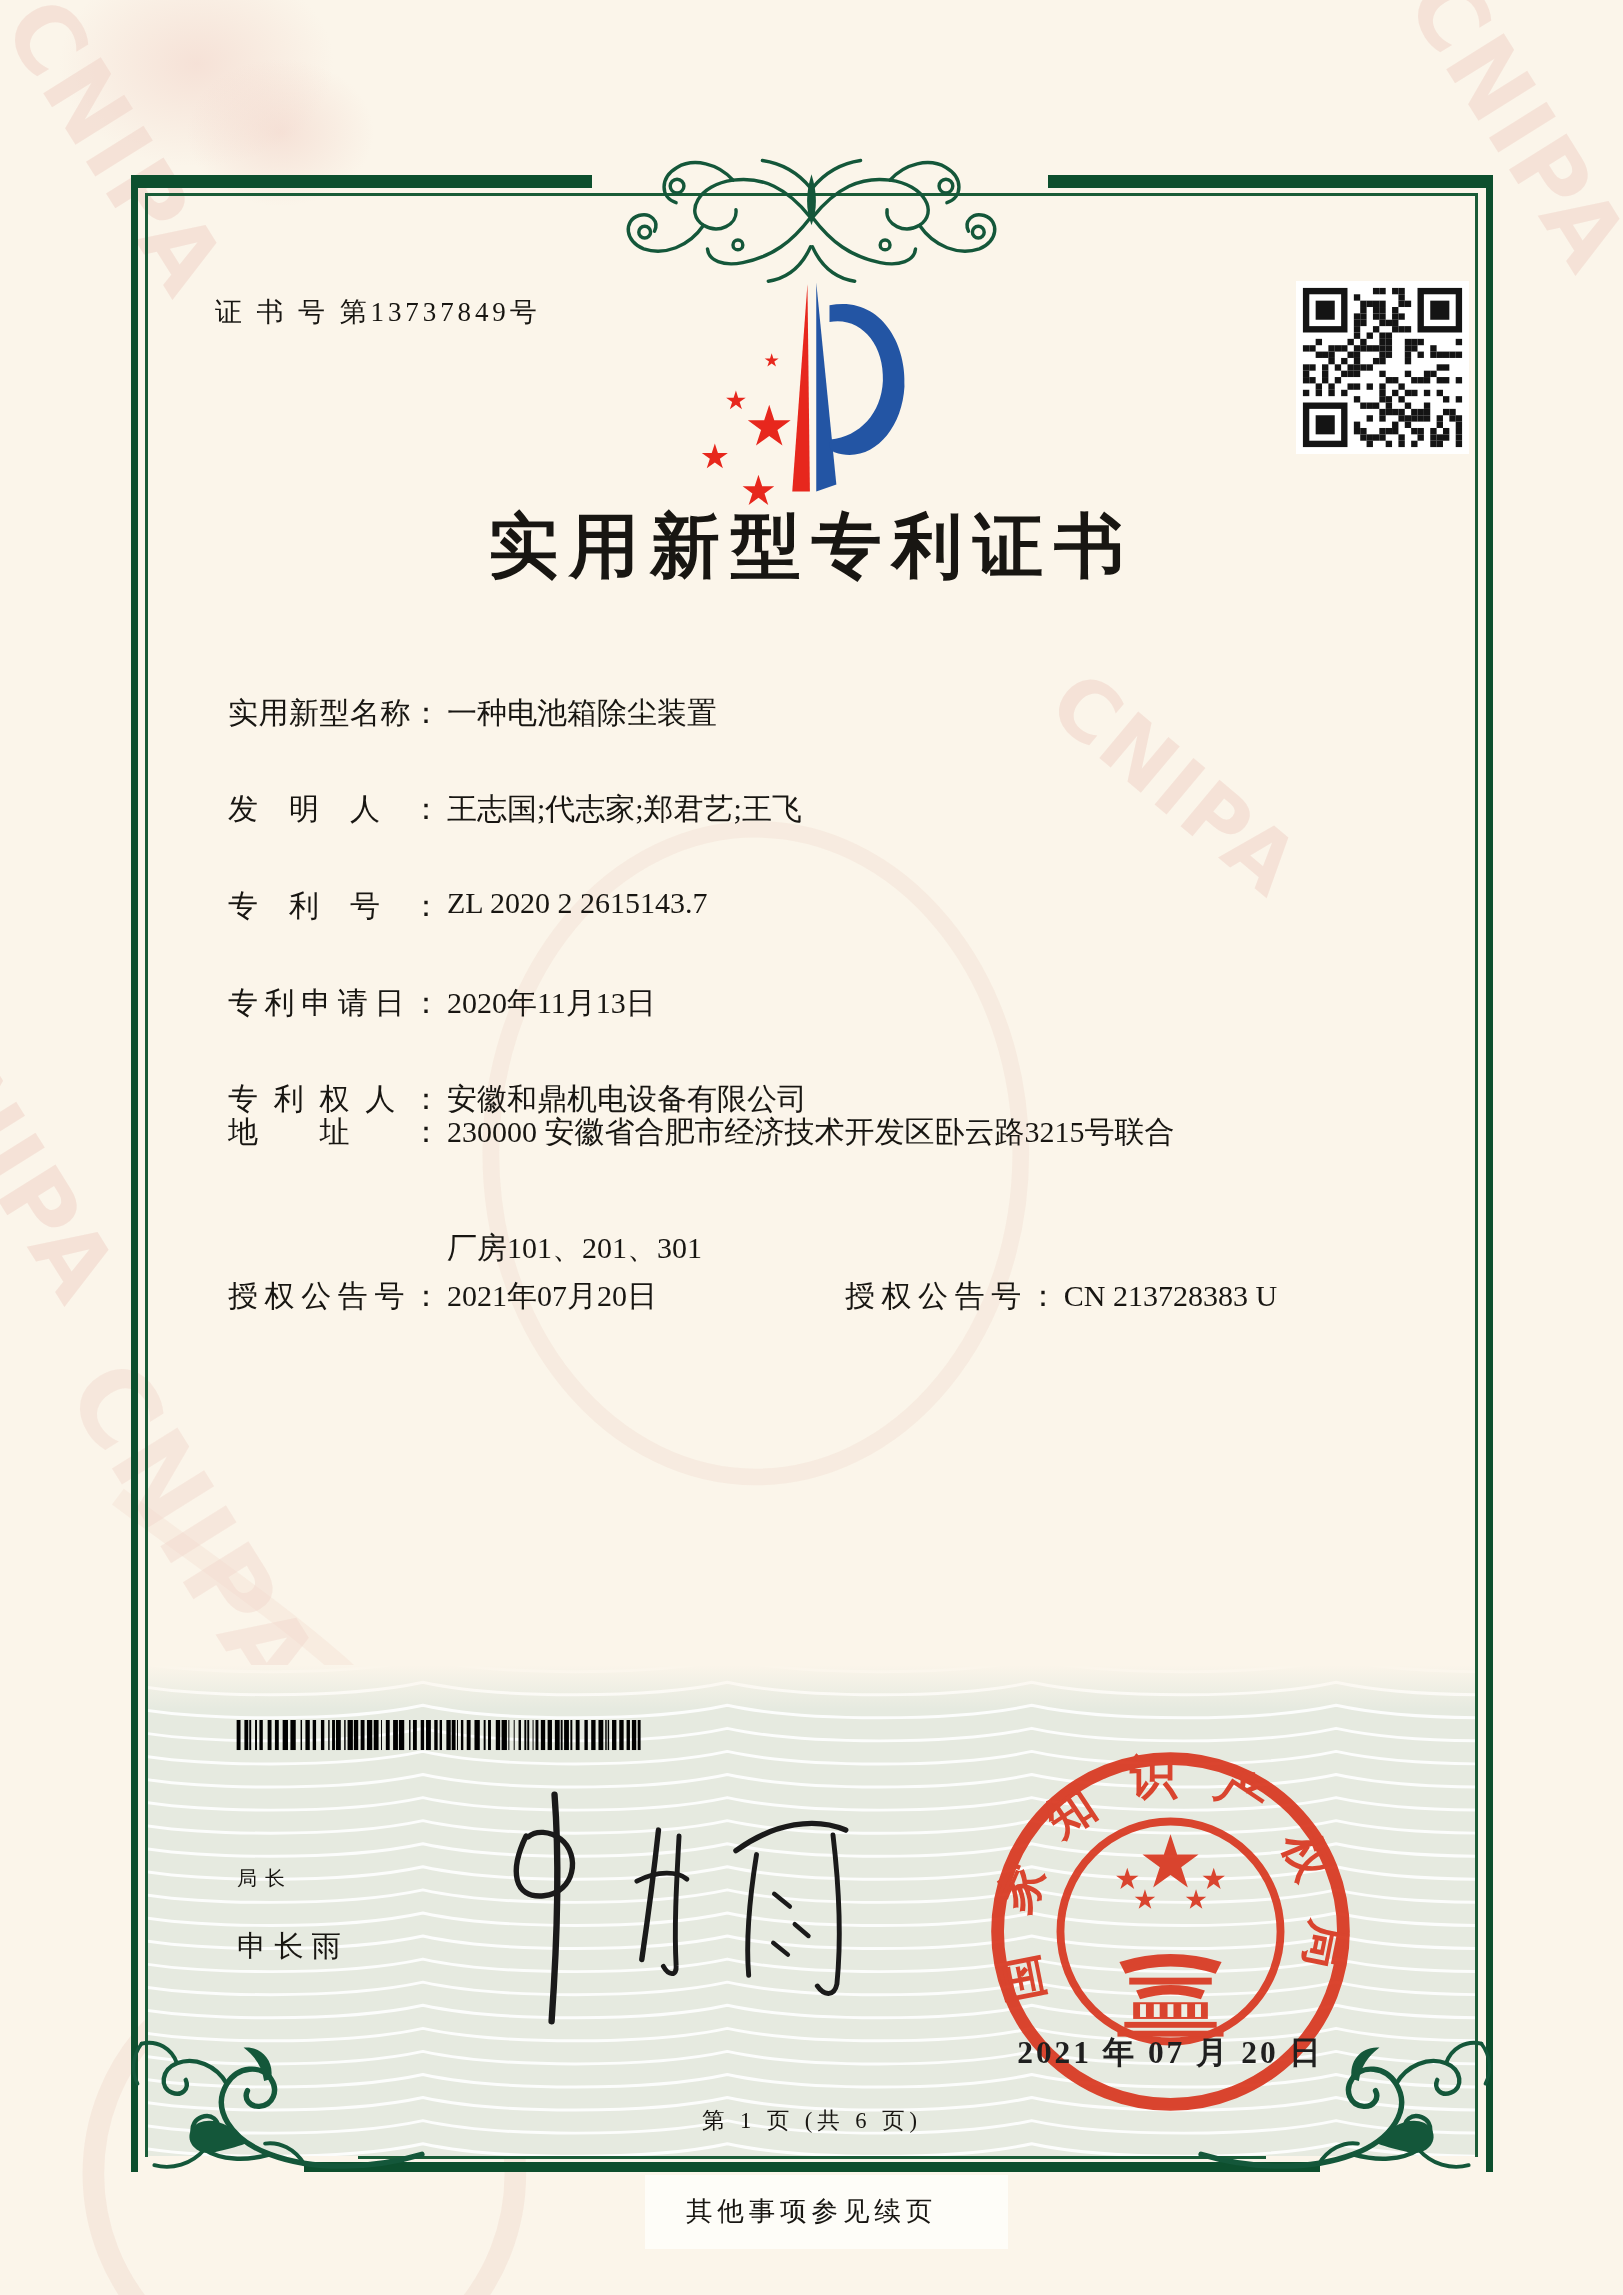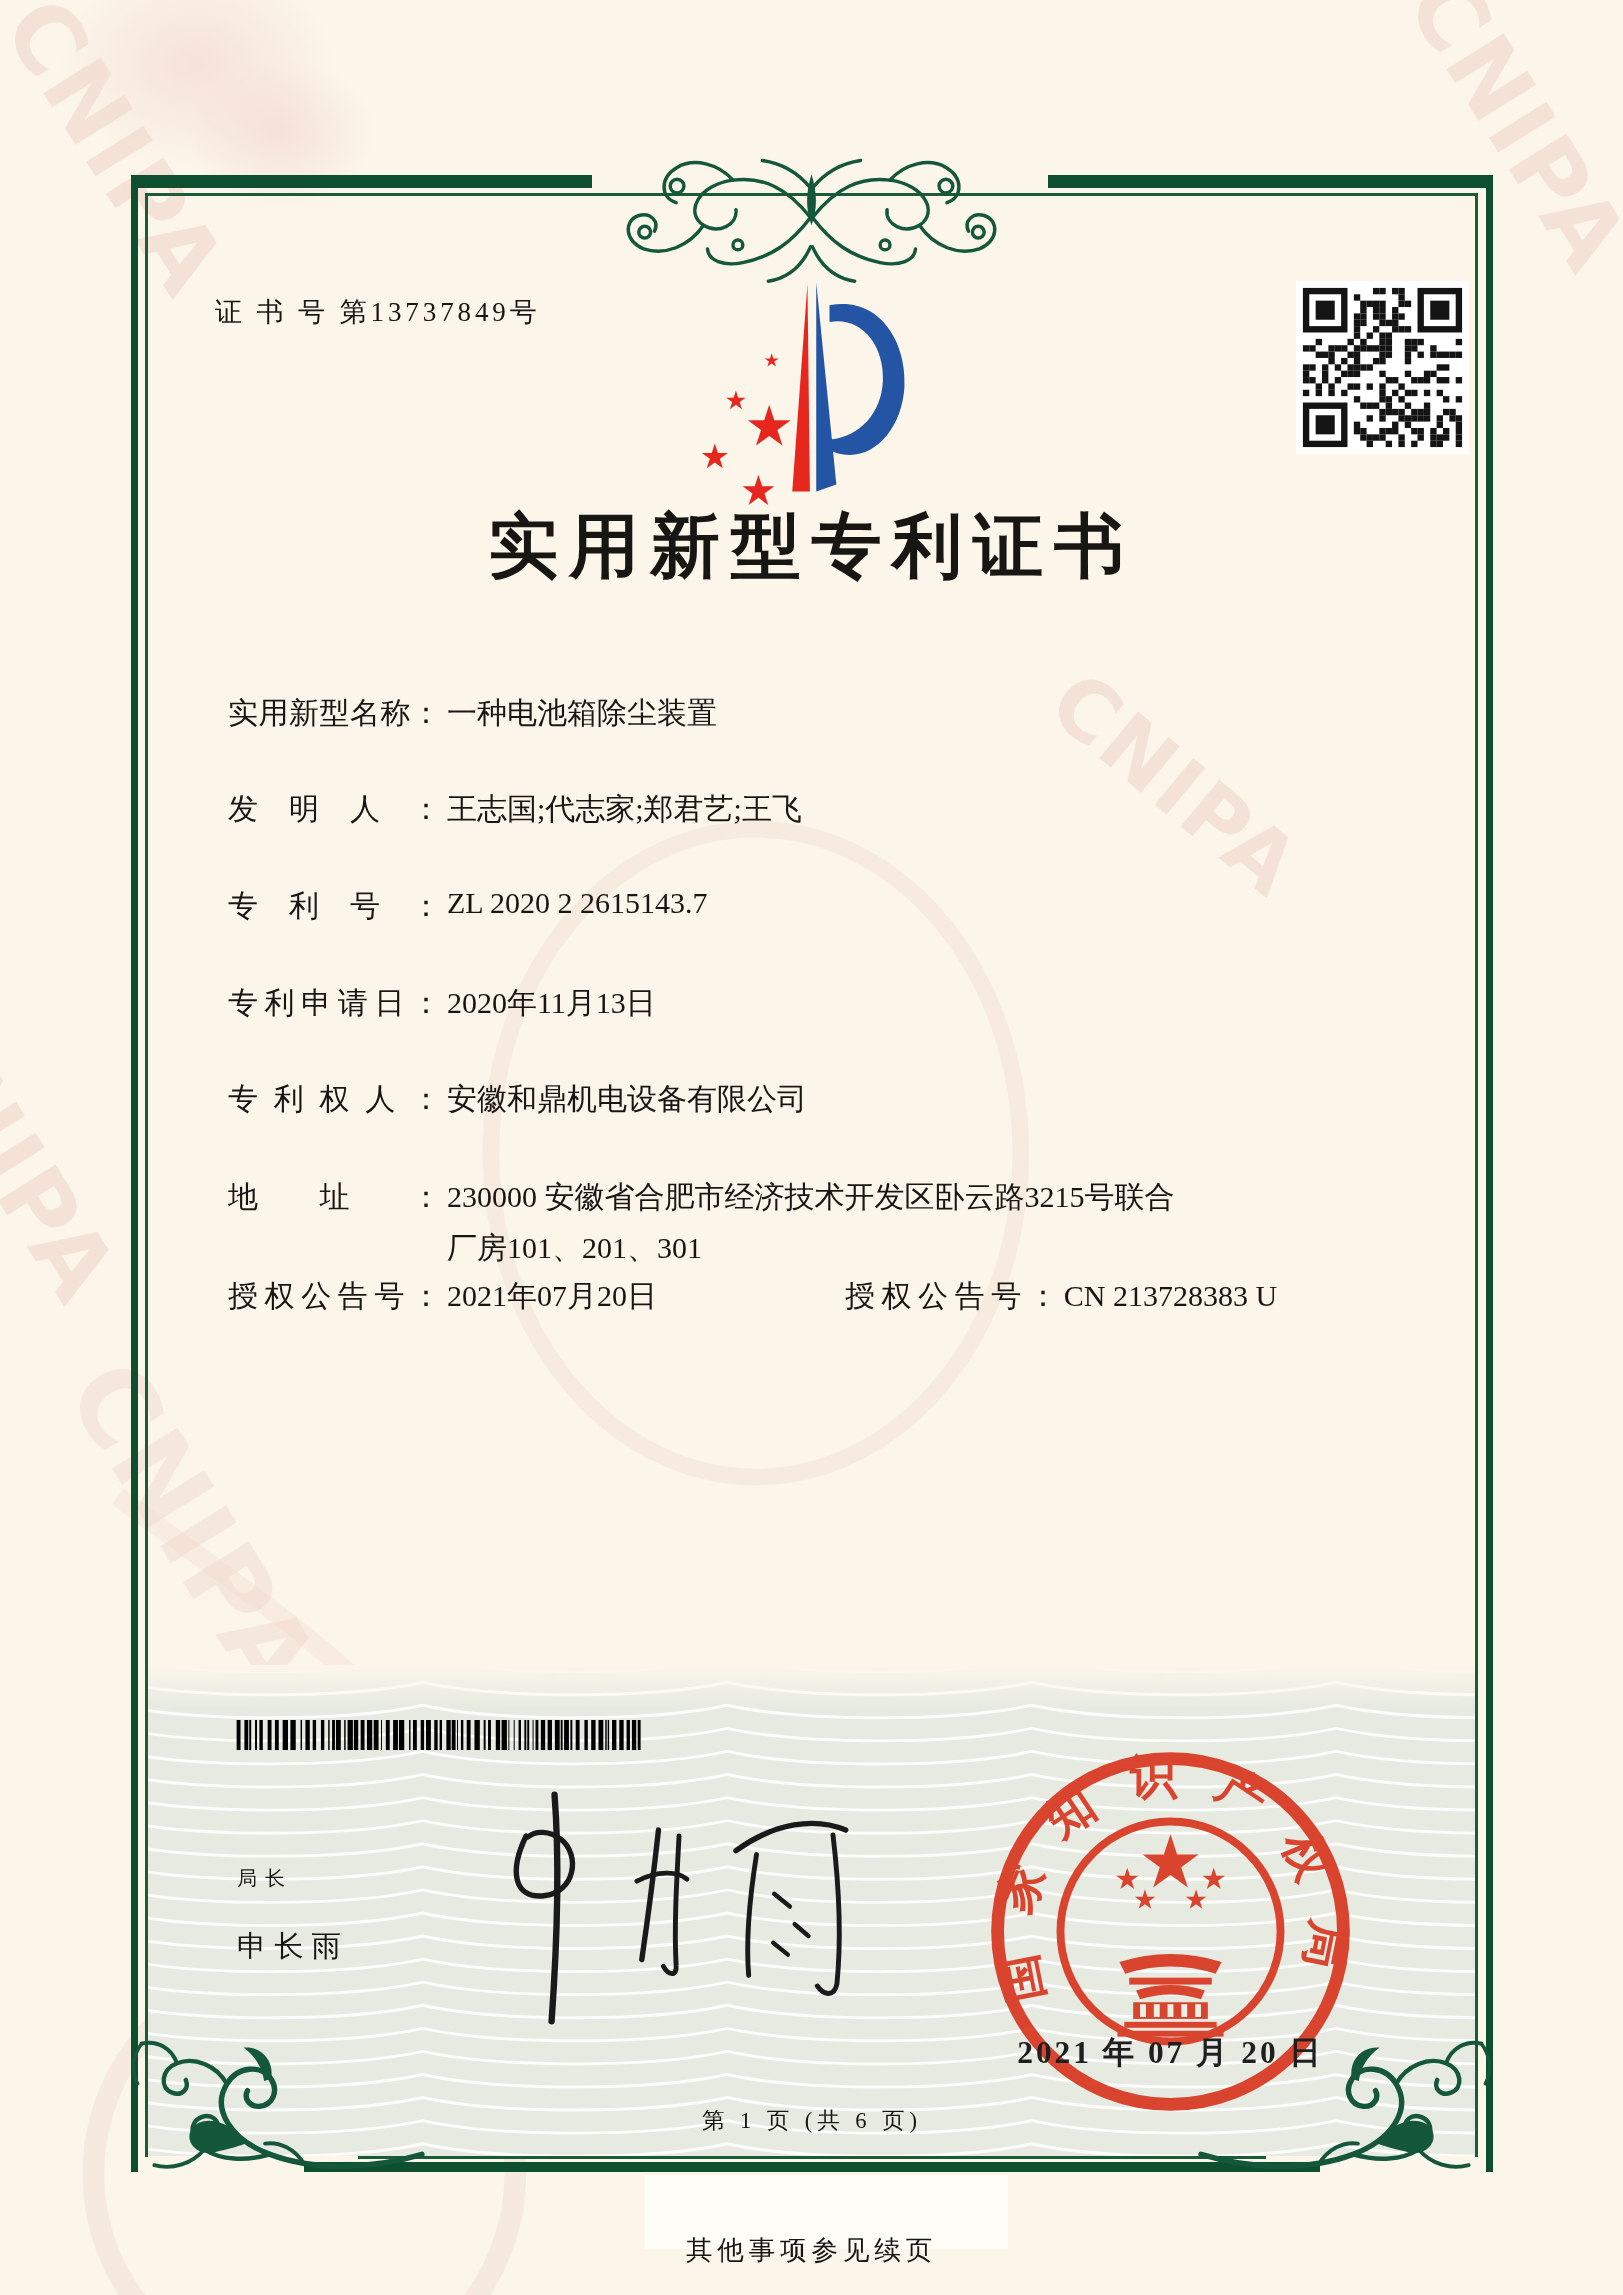--- a/index.html
+++ b/index.html
@@ -57,21 +57,21 @@
   .seal-ring-text{font-family:"Liberation Serif","DejaVu Serif",serif;
     font-size:96px;font-weight:700;letter-spacing:70px;fill:var(--seal_red);}
   .seal-date{font-family:"Liberation Serif","DejaVu Serif",serif;
     font-size:64px;font-weight:700;letter-spacing:6px;fill:#131313;}
   
   .page-footer{position:absolute;left:148px;top:2105px;width:1328px;text-align:center;
     font-size:22.6px;letter-spacing:4.9px;z-index:4;}
   .cont-box{position:absolute;left:645px;top:2175px;width:363px;height:74px;
     background:#fefdf8;z-index:3;}
   .cont-note{position:absolute;left:0;top:2193px;width:100%;text-align:center;
-    font-size:26.5px;letter-spacing:4.9px;z-index:4;margin-top:39px;}
+    font-size:26.5px;letter-spacing:4.9px;z-index:4;}
   
   #logo-svg{position:absolute;left:687px;top:270px;z-index:4;}
   .qr-box{position:absolute;left:1296px;top:281px;width:173px;height:173px;background:#fff;z-index:3;}
   #qr-svg{position:absolute;left:1299px;top:284px;z-index:4;}
   
   #ornament-top{position:absolute;left:576px;top:129px;z-index:4;}
   .corner-svg{position:absolute;z-index:4;}
   #corner-right{transform:scaleX(-1);}
   #ghost-arcs{position:absolute;left:0;top:0;z-index:1;}
 </style>
@@ -403,21 +403,21 @@
 </div>
 <div class="field" style="top:886px;">
   <span class="flabel">专利号：</span><span class="fvalue">ZL 2020 2 2615143.7</span>
 </div>
 <div class="field" style="top:983px;">
   <span class="flabel">专利申请日：</span><span class="fvalue">2020年11月13日</span>
 </div>
 <div class="field" style="top:1079px;">
   <span class="flabel">专利权人：</span><span class="fvalue">安徽和鼎机电设备有限公司</span>
 </div>
-<div class="field" style="top:1177px;">
+<div class="field" style="top:1112px;">
   <span class="flabel">地址：</span><span class="fvalue">230000 安徽省合肥市经济技术开发区卧云路3215号联合</span>
 </div>
 <div class="addr2" style="top:1228px;">厂房101、201、301</div>
 <div class="field" style="top:1276px;">
   <span class="flabel">授权公告号：</span><span class="fvalue-fixed">2021年07月20日</span><span class="flabel">授权公告号：</span><span class="fvalue">CN 213728383 U</span>
 </div>
 
 <div class="paras">
 </div>
 

